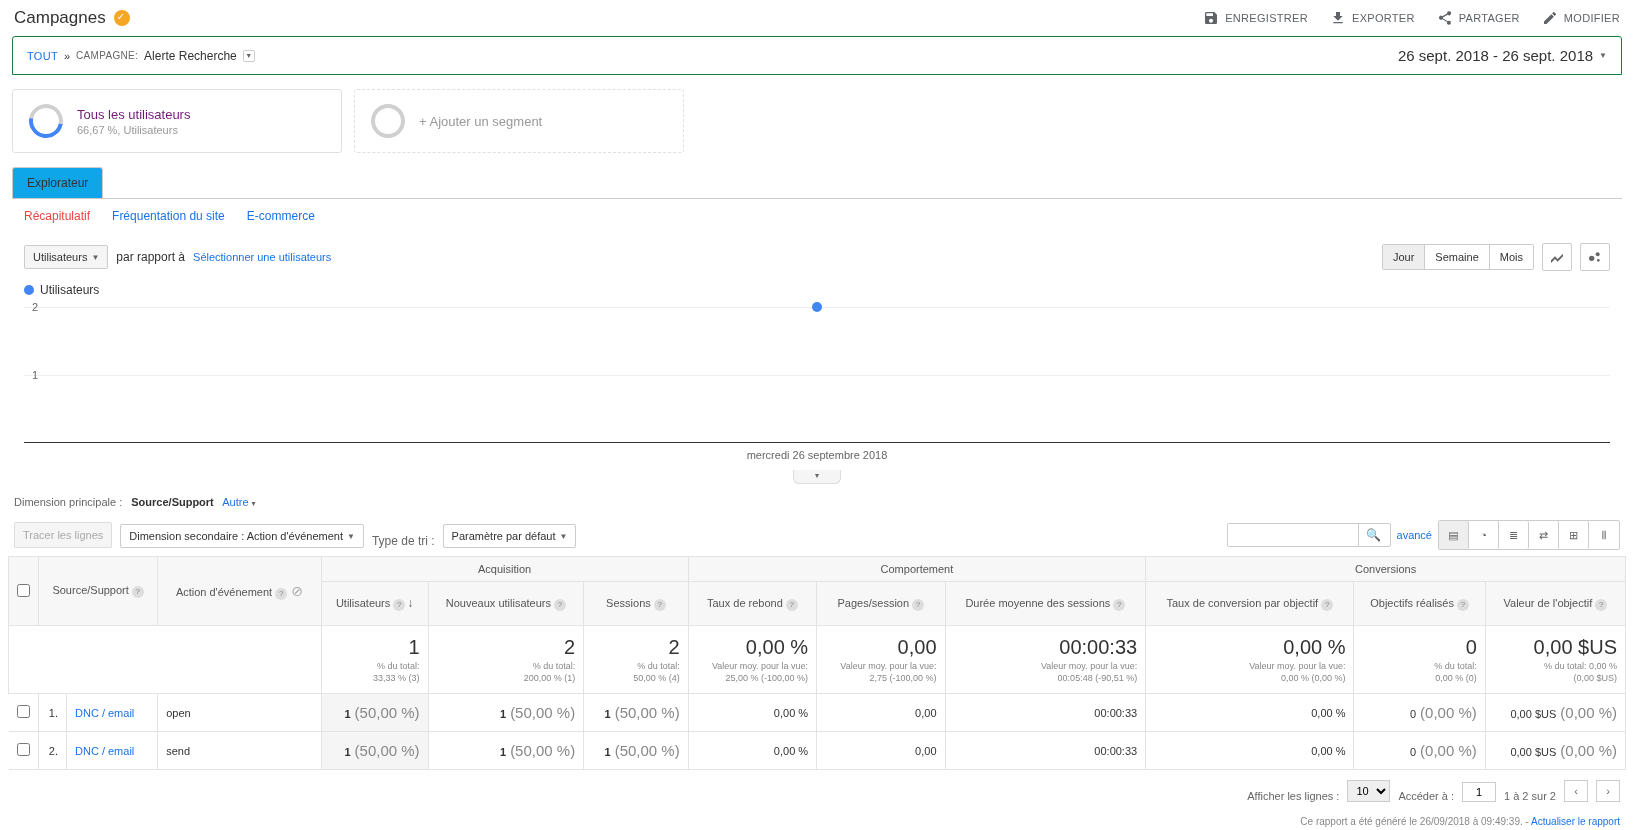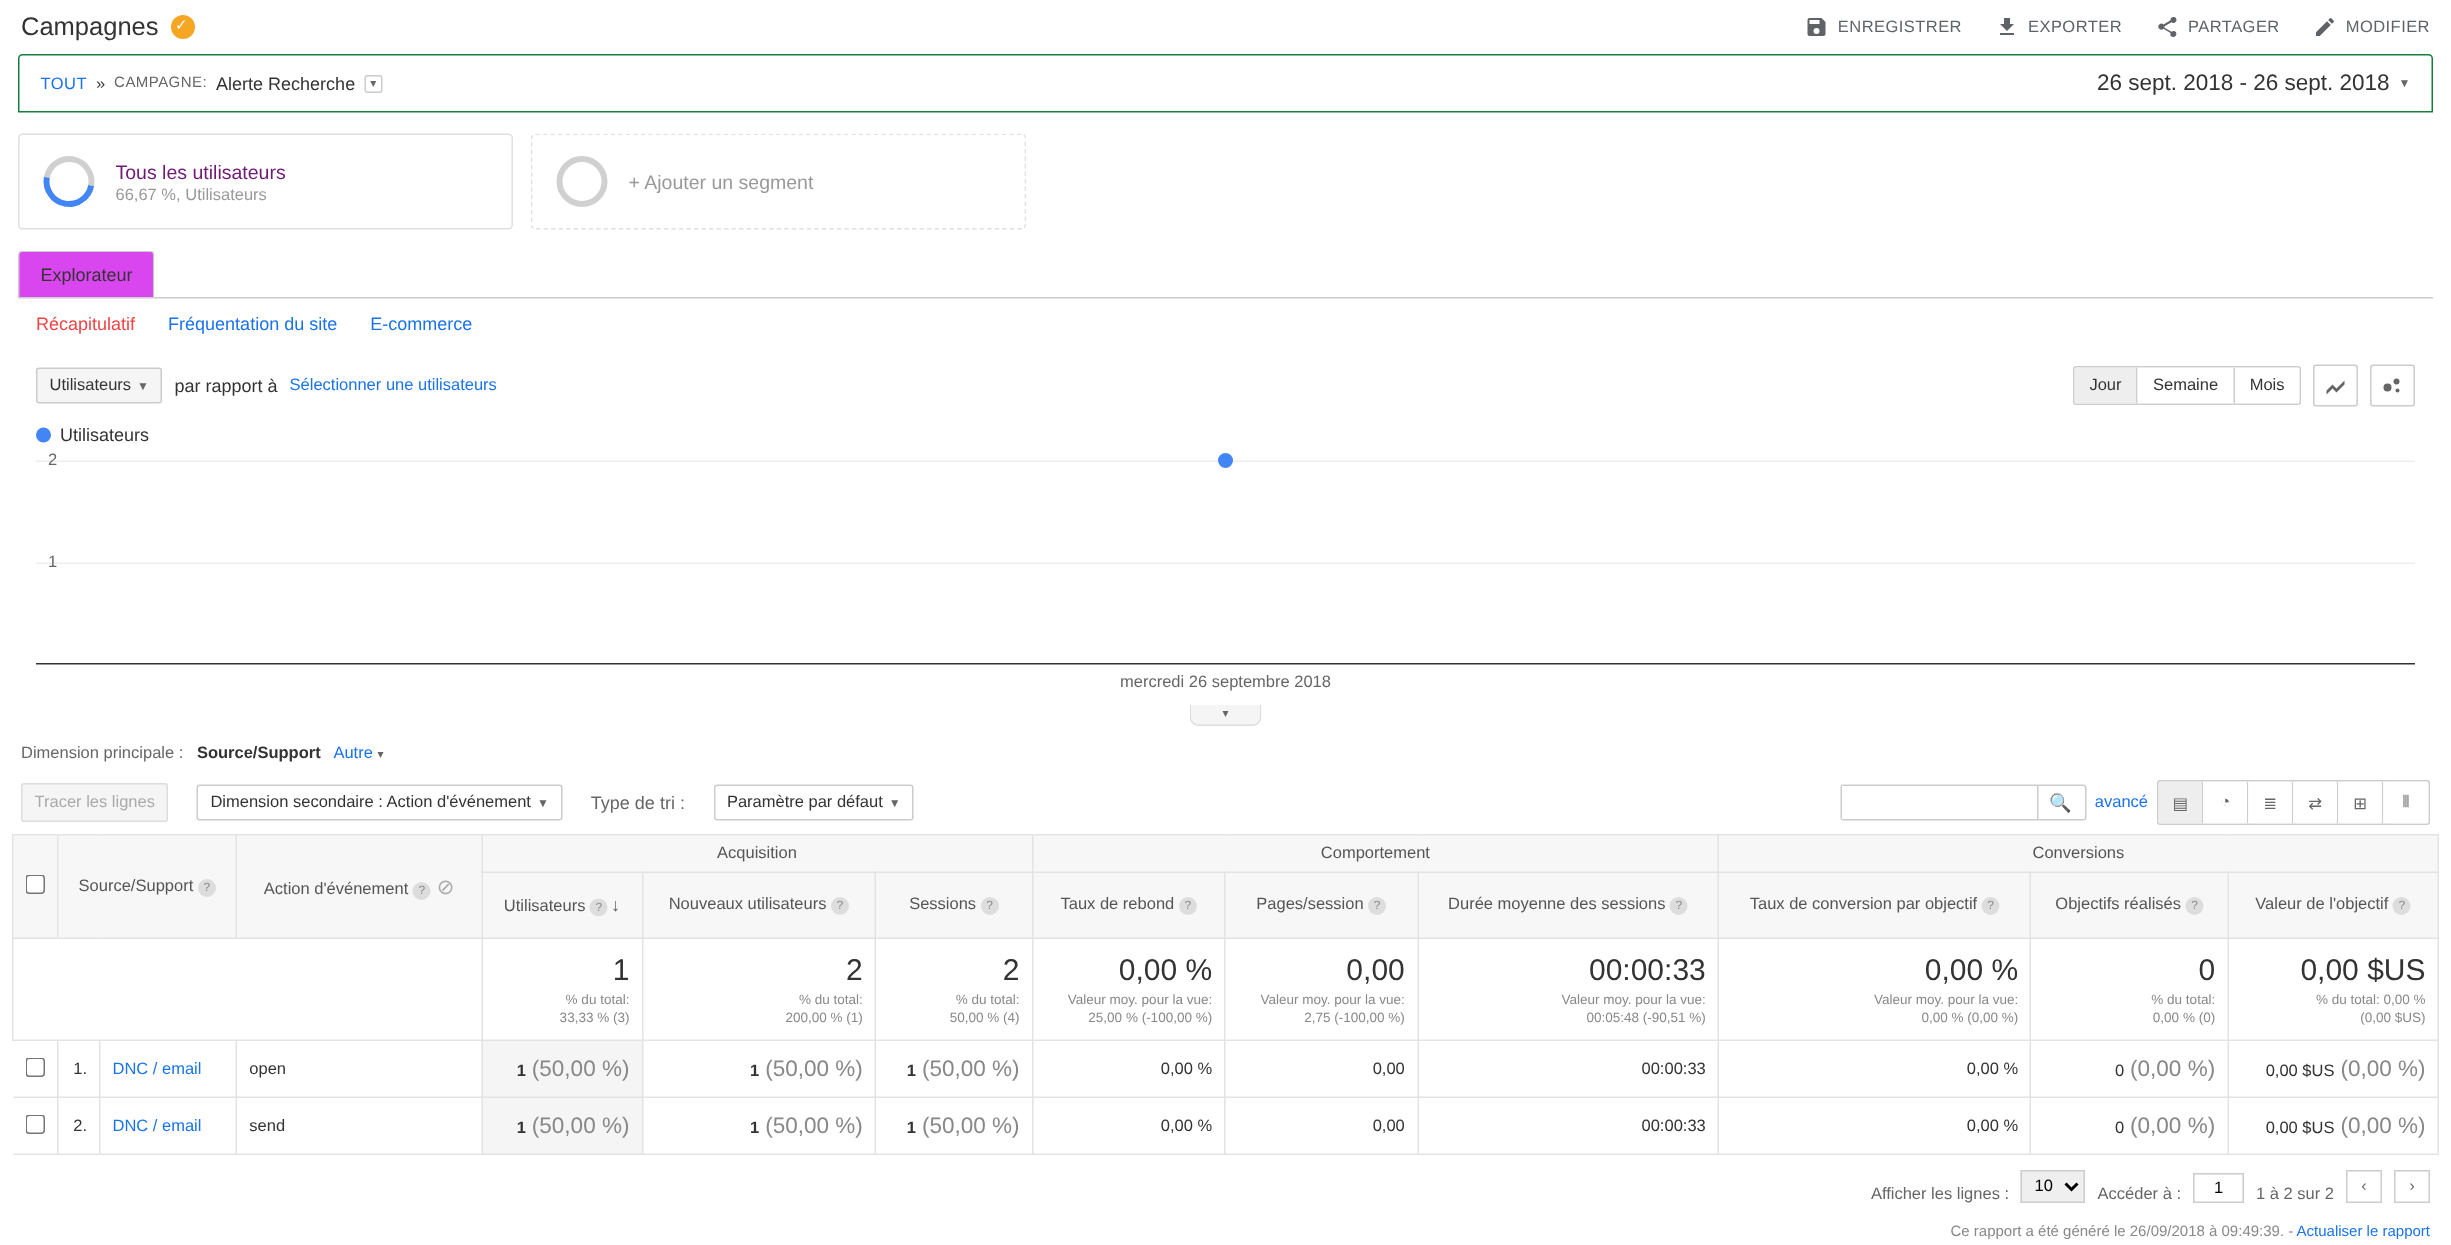--- a/index.html
+++ b/index.html
@@ -22,21 +22,21 @@
 .date-range{font-size:15px;color:#333;display:flex;align-items:center;gap:6px}
 .segments{display:flex;gap:12px;padding:14px 12px}
 .segment-card{border:1px solid #e0e0e0;border-radius:3px;padding:14px 16px;display:flex;align-items:center;gap:14px;width:330px}
 .segment-card.dashed{border-style:dashed}
 .donut{width:34px;height:34px;border:4px solid #d0d0d0;border-radius:50%}
 .donut.primary{border-color:#4285f4;border-top-color:#d0d0d0;border-right-color:#d0d0d0;transform:rotate(-35deg)}
 .seg-title{font-size:13px;color:#701a75}
 .seg-sub{font-size:11px;color:#999;margin-top:2px}
 .seg-add{color:#999;font-size:13px}
 .tabs{margin:0 12px}
-.tab{display:inline-block;border:1px solid #ccc;border-bottom:none;background:#d946ef;padding:8px 14px;font-size:12px;color:#333;border-radius:3px 3px 0 0}
+.tab{display:inline-block;border:1px solid #ccc;border-bottom:none;background:#0ea5e9;padding:8px 14px;font-size:12px;color:#333;border-radius:3px 3px 0 0}
 .subtabs{border-top:1px solid #ccc;padding:10px 12px;display:flex;gap:22px;margin:0 12px}
 .subtab{font-size:12px;color:#1a73e8;cursor:pointer}
 .subtab.active{color:#ef4444}
 .ctl-row{display:flex;justify-content:space-between;align-items:center;padding:6px 12px;margin:4px 12px 0}
 .ctl-left{display:flex;align-items:center;gap:8px;font-size:12px}
 .dd-btn{border:1px solid #ccc;background:#f5f5f5;padding:5px 8px;font-size:11px;display:flex;align-items:center;gap:4px;cursor:pointer;border-radius:2px}
 .tri{font-size:8px;color:#666}
 .stat-link{color:#1a73e8;font-size:11px;cursor:pointer}
 .ctl-right{display:flex;align-items:center;gap:8px}
 .btn-group{display:flex;border:1px solid #ccc;border-radius:2px;overflow:hidden}
@@ -50,21 +50,21 @@
 .chart{position:relative;height:140px;border-bottom:1px solid #333}
 .ytick{position:absolute;left:8px;font-size:11px;color:#666}
 .gridline{position:absolute;left:0;right:0;border-top:1px solid #eee}
 .point{position:absolute;width:10px;height:10px;background:#4285f4;border-radius:50%;transform:translate(-50%,-50%)}
 .xlabel{text-align:center;font-size:11px;color:#666;padding:6px 0}
 .collapse-handle{text-align:center}
 .collapse-box{display:inline-block;border:1px solid #ddd;border-top:none;background:#f5f5f5;width:48px;height:14px;font-size:8px;color:#666;line-height:12px;border-radius:0 0 6px 6px}
 .dim-row{font-size:11px;color:#666;padding:12px 14px}
 .dim-row .active{color:#333;font-weight:700;margin:0 6px}
 .tbl-ctrl{display:flex;justify-content:space-between;align-items:center;padding:0 14px 6px}
-.tbl-left{display:flex;align-items:center;gap:19px}
+.tbl-left{display:flex;align-items:flex-end;gap:8px}
 .dis-btn{border:1px solid #ddd;background:#f5f5f5;color:#aaa;padding:6px 8px;font-size:11px;border-radius:2px}
 .tbl-right{display:flex;align-items:center;gap:6px}
 .search-box{display:flex;border:1px solid #ccc;border-radius:2px}
 .search-box input{border:none;outline:none;width:130px;padding:5px;font-size:11px}
 .search-box .sbtn{border-left:1px solid #ccc;padding:4px 8px;font-size:12px;color:#666;cursor:pointer}
 .adv-link{color:#1a73e8;font-size:11px;cursor:pointer}
 .tbl{border-collapse:collapse;width:calc(100% - 16px);margin:0 8px;font-size:11px}
 .tbl th,.tbl td{border:1px solid #e3e3e3;padding:6px 8px}
 .tbl thead th{background:#f7f7f7;color:#555;font-weight:400;text-align:center}
 .grp-th{text-align:left;font-weight:700;padding-left:10px}

